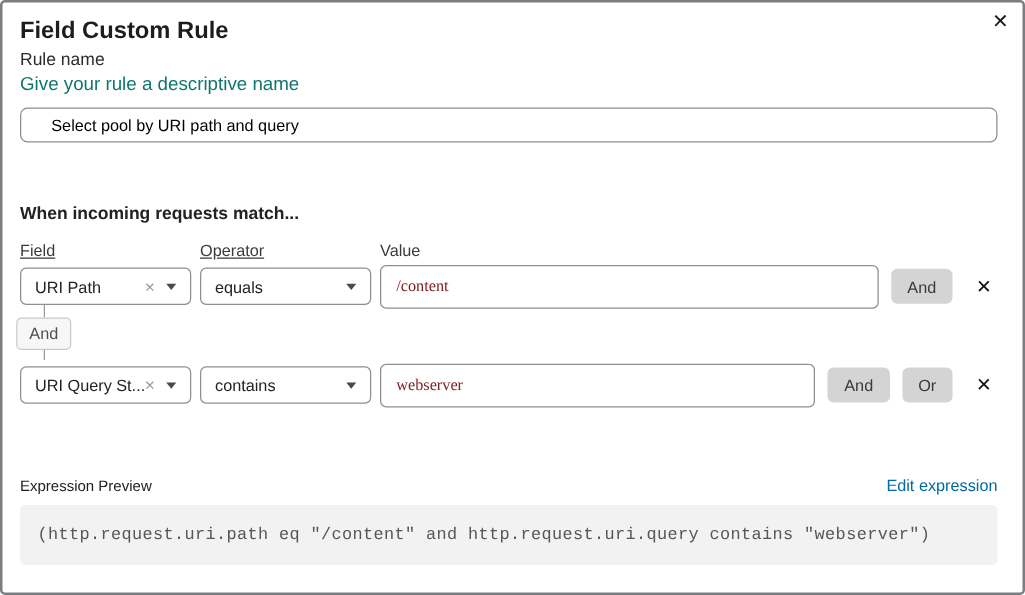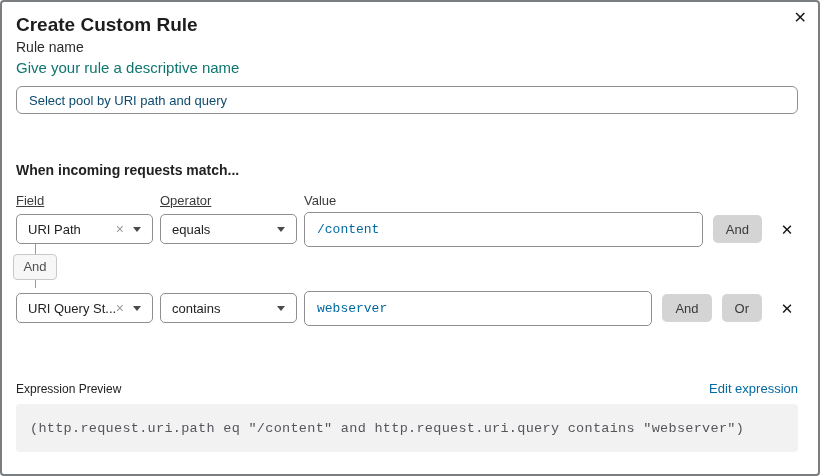--- a/index.html
+++ b/index.html
@@ -5,35 +5,35 @@
   html,body{margin:0;padding:0;background:#fff;}
   body{font-family:"Liberation Sans","DejaVu Sans",sans-serif;-webkit-font-smoothing:antialiased;}
   .modal{position:relative;width:820px;height:476px;box-sizing:border-box;background:#fff;
          border:2px solid #7b7e80;border-radius:4px;padding:10px 20px 0 14px;overflow:hidden;}
   .close-btn{position:absolute;top:6px;right:9px;background:none;border:none;padding:2px;
              font-size:16px;font-weight:700;color:#1a1a1a;cursor:pointer;line-height:1;font-family:inherit;}
   .title{font-size:19px;font-weight:700;color:#1d1d1f;line-height:26px;}
   .rule-label{margin-top:0;font-size:14px;color:#2b2b2b;line-height:18px;}
   .rule-hint{margin-top:4px;font-size:15px;color:#0f766e;line-height:16px;}
   .text-input{display:block;margin-top:10px;width:100%;height:28px;box-sizing:border-box;
-              border:1px solid #8e8e93;border-radius:6px;padding:0 12px;font-size:13px;color:#0c4a6e;
+              border:1px solid #8e8e93;border-radius:6px;padding:0 24px;font-size:13px;color:#000000;
               font-family:inherit;outline:none;background:#fff;}
   .match-heading{margin-top:47px;font-size:14px;font-weight:700;color:#222;line-height:18px;}
   .cond-labels{display:flex;margin-top:14px;font-size:13px;color:#3a3a3a;line-height:16px;}
   .cond-labels .w{width:144px;text-decoration:underline;}
   .cond-row{display:flex;align-items:center;margin-top:5px;height:30px;}
   .select{box-sizing:border-box;width:137px;height:30px;border:1px solid #8e8e93;border-radius:5px;
           display:flex;align-items:center;padding:0 11px;font-size:13px;color:#222;background:#fff;
           cursor:pointer;margin-right:7px;flex:none;}
   .sel-label{flex:1;white-space:nowrap;overflow:hidden;}
   .clear-x{color:#9a9a9e;font-size:14px;margin-right:9px;line-height:1;}
   .caret{width:0;height:0;border-left:4px solid transparent;border-right:4px solid transparent;
          border-top:5px solid #4a4a4a;flex:none;}
   .value-input{flex:1;min-width:0;height:35px;box-sizing:border-box;border:1px solid #8e8e93;
-               border-radius:5px;padding:0 12px;font-size:13px;color:#0369a1;font-family:Liberation Mono, monospace;outline:none;}
+               border-radius:5px;padding:0 12px;font-size:13px;color:#7f1d1d;font-family:Liberation Serif, serif;outline:none;}
   .conj-btn{margin-left:10px;height:28px;padding:0 13px;background:#d4d4d4;border:none;border-radius:5px;
             font-size:13px;color:#38393b;font-family:inherit;cursor:pointer;flex:none;}
   .row-x{margin-left:14px;width:22px;background:none;border:none;padding:0;text-align:center;
          font-size:15px;font-weight:700;color:#111;cursor:pointer;font-family:inherit;flex:none;line-height:1;}
   .connector{width:38px;display:flex;flex-direction:column;align-items:center;}
   .vline{width:1px;background:#9a9a9a;}
   .vline.top{height:10px;}
   .vline.bottom{height:8px;}
   .and-badge{box-sizing:border-box;border:1px solid #c9c9c9;background:#f7f7f8;border-radius:4px;
              height:26px;line-height:24px;padding:0 9px;font-size:13px;color:#4f4f52;}
@@ -47,21 +47,21 @@
 </style>
 </head>
 <body>
 
 <div class="modal">
 
   <button class="close-btn">
     <span>✕</span>
   </button>
 
-  <div class="title">Create Custom Rule</div>
+  <div class="title">Field Custom Rule</div>
 
   <div class="rule-label">Rule name</div>
   <div class="rule-hint">Give your rule a descriptive name</div>
   <input type="text" class="text-input" value="Select pool by URI path and query" style="">
 
   <div class="match-heading">When incoming requests match...</div>
 
   <div class="cond-labels">
     <div class="w">Field</div>
     <div class="w">Operator</div>

